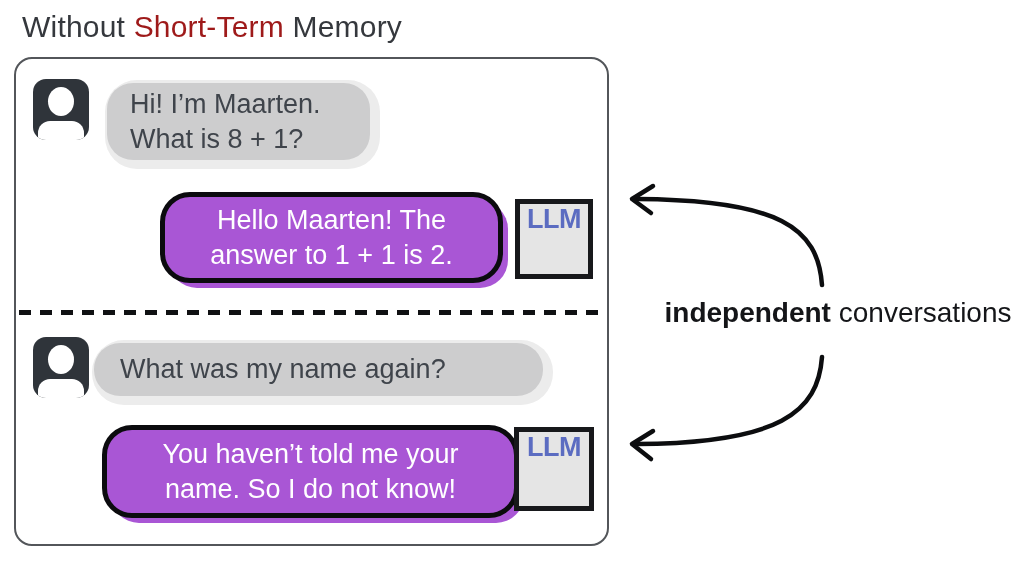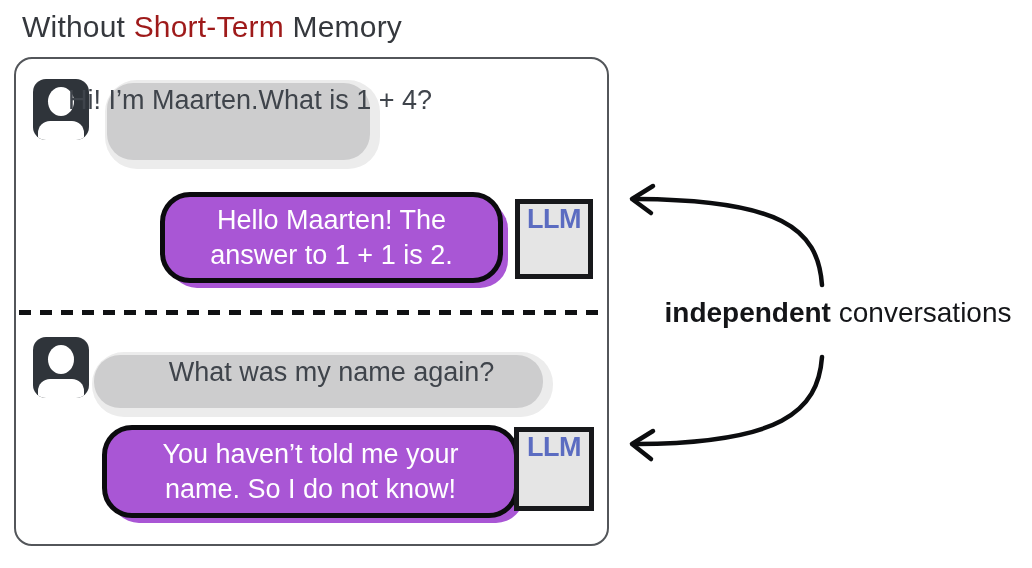--- a/index.html
+++ b/index.html
@@ -66,26 +66,27 @@
   
   .user-bubble {
     position: absolute;
     background: #cdcdce;
     border-radius: 26px;
     box-shadow: 4px 3px 0 6px #ececec;
     color: #3f444b;
     font-size: 27px;
     line-height: 35px;
     display: flex;
+    flex-direction: column;
     justify-content: center;
     box-sizing: border-box;
     white-space: nowrap;
   }
   .user-bubble-1 { left: 91px; top: 24px;  width: 263px; height: 77px; padding-left: 23px; }
-  .user-bubble-2 { left: 78px; top: 296px; width: 449px; height: 53px; padding-left: 26px; }
+  .user-bubble-2 { left: 78px; top: 284px; width: 449px; height: 53px; padding-left: 26px; }
 
   
   .llm-bubble {
     position: absolute;
     background: #a956d5;
     border: 5px solid #0b0b0e;
     border-radius: 30px;
     box-shadow: 7px 7px 0 -2px #a956d5;
     color: #ffffff;
     font-size: 27px;
@@ -156,21 +157,21 @@
 
   <div class="panel">
 
     <div class="avatar avatar-1">
       <div class="head"></div>
       <div class="shoulders"></div>
     </div>
 
     <div class="user-bubble user-bubble-1">
       <div>Hi! I’m Maarten.</div>
-      <div>What is 1 + 4?</div>
+      <div>What is 8 + 1?</div>
     </div>
 
     <div class="llm-bubble llm-bubble-1">
       <div>Hello Maarten! The</div>
       <div>answer to 1 + 1 is 2.</div>
     </div>
 
     <div class="llm-box llm-box-1">
       <span>LLM</span>
     </div>

